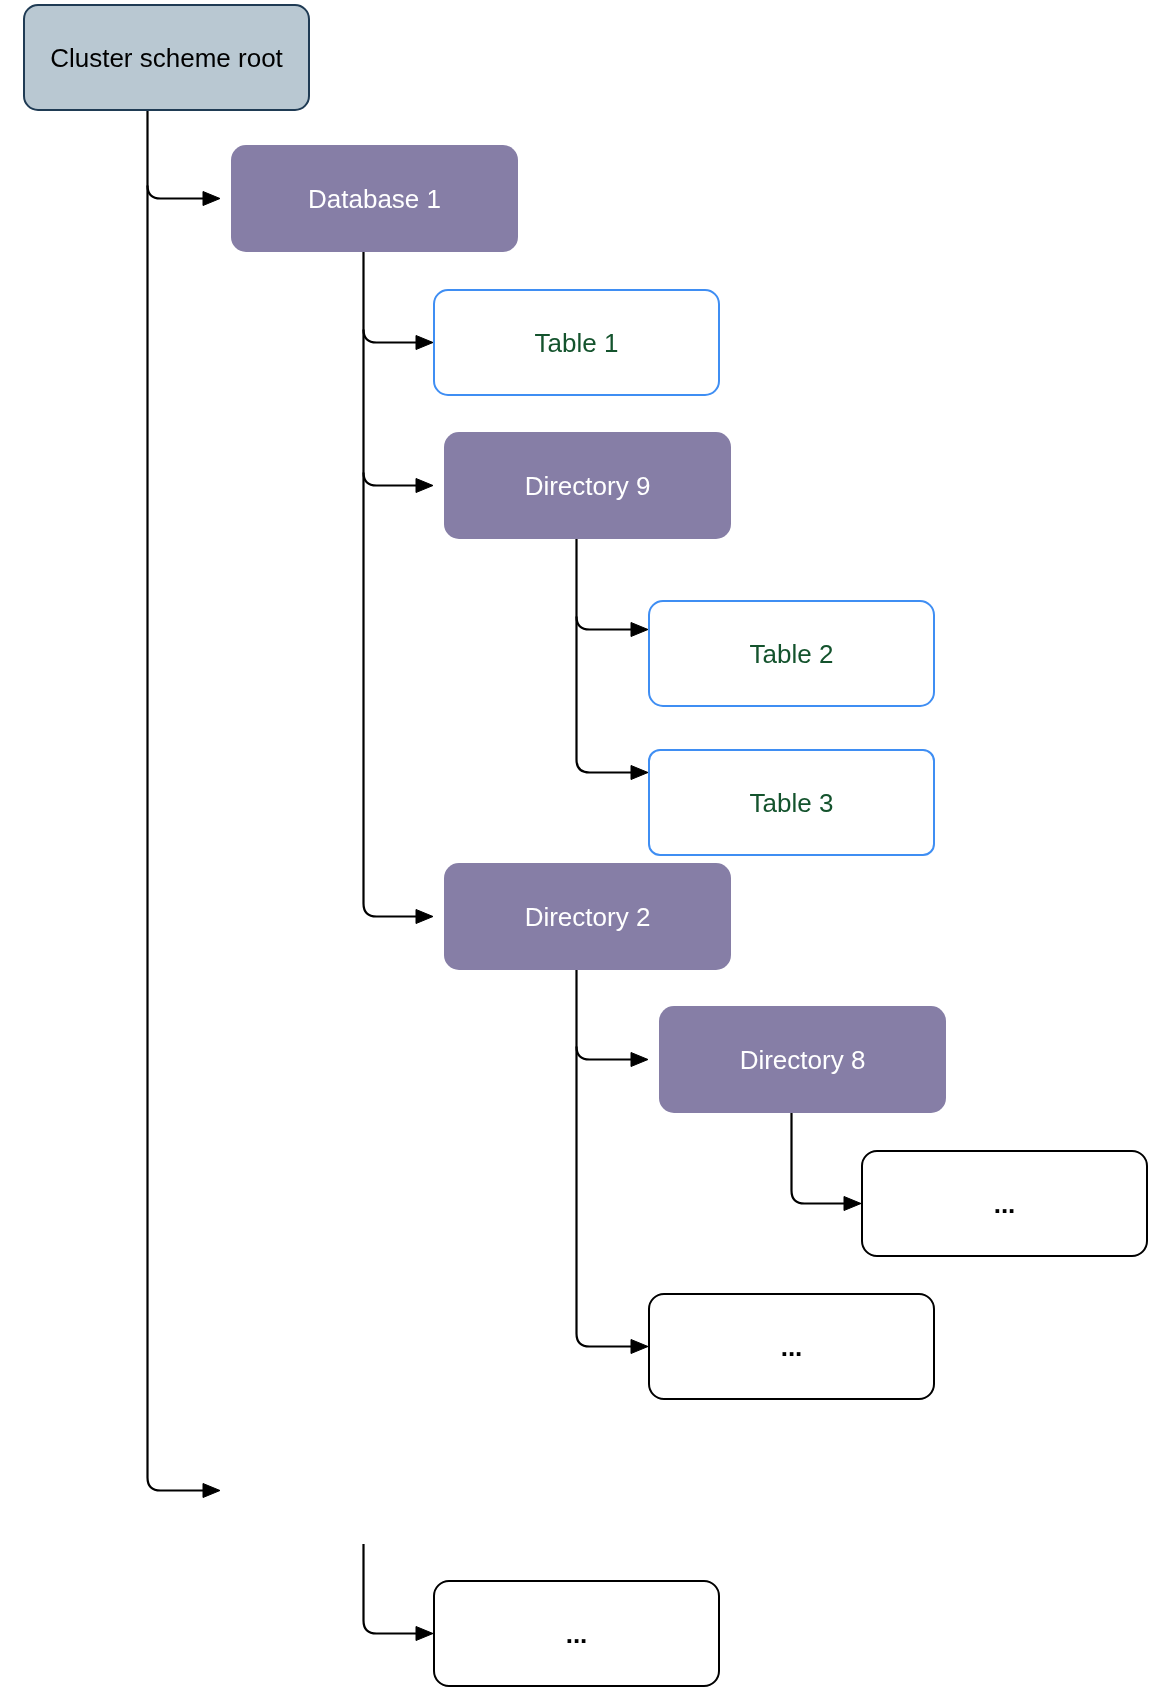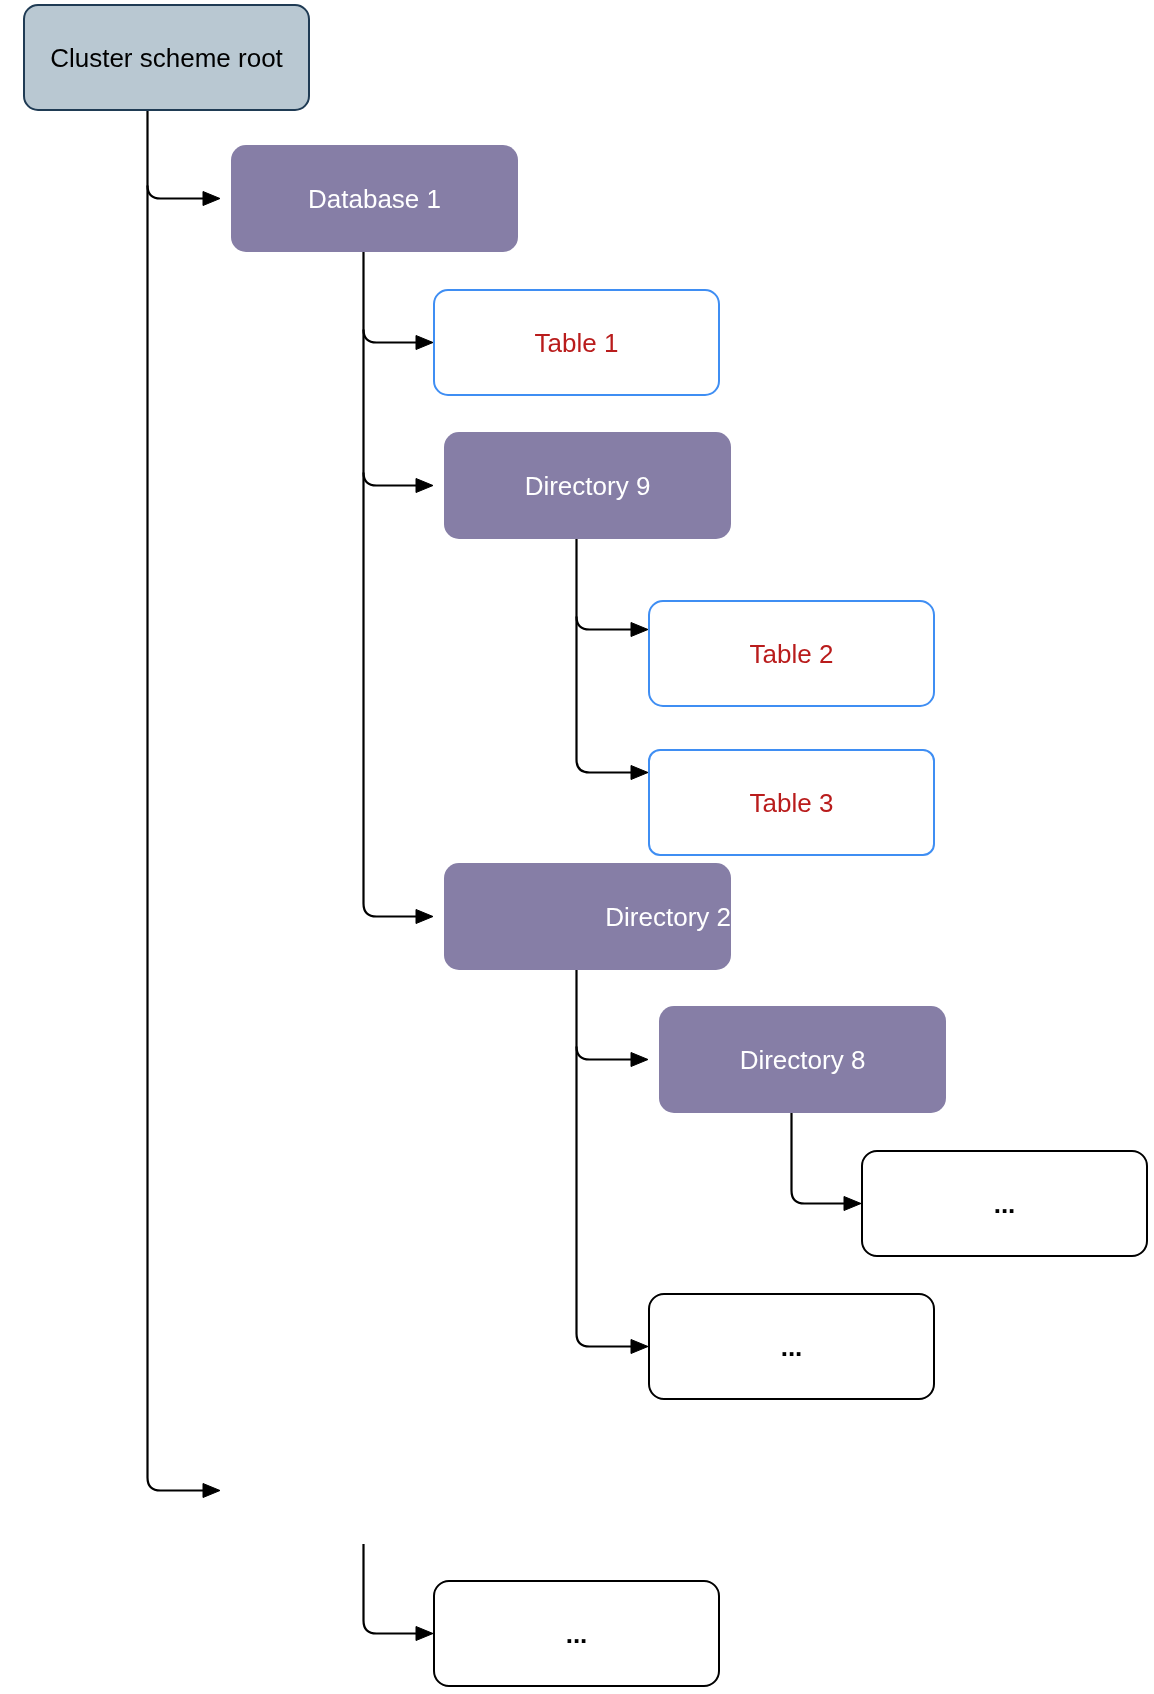--- a/index.html
+++ b/index.html
@@ -51,21 +51,21 @@
   }
   .node.branch {
     background: var(--branch-fill, #867ea6);
     border: none;
     color: var(--branch-text, #ffffff);
     margin-left: 11px;
   }
   .node.table {
     background: #ffffff;
     border: 2px solid var(--table-border, #3f8ef3);
-    color: #b91c1c;
+    color: #14532d;
   }
   .node.plain {
     background: #ffffff;
     border: 2px solid var(--plain-border, #000000);
     color: #000000;
     font-weight: bold;
     border-radius: 16px;
   }
 </style>
 </head>
@@ -122,21 +122,21 @@
   </div>
 
   <div class="node table" style="left:648px; top:600px;">
     <span>Table 2</span>
   </div>
 
   <div class="node table" style="left:648px; top:749px;border-radius:12px;">
     <span>Table 3</span>
   </div>
 
-  <div class="node branch" style="left:433px; top:863px;justify-content:flex-end;">
+  <div class="node branch" style="left:433px; top:863px;">
     <span>Directory 2</span>
   </div>
 
   <div class="node branch" style="left:648px; top:1006px;">
     <span>Directory 8</span>
   </div>
 
   <div class="node plain" style="left:861px; top:1150px;">
     <span>...</span>
   </div>

